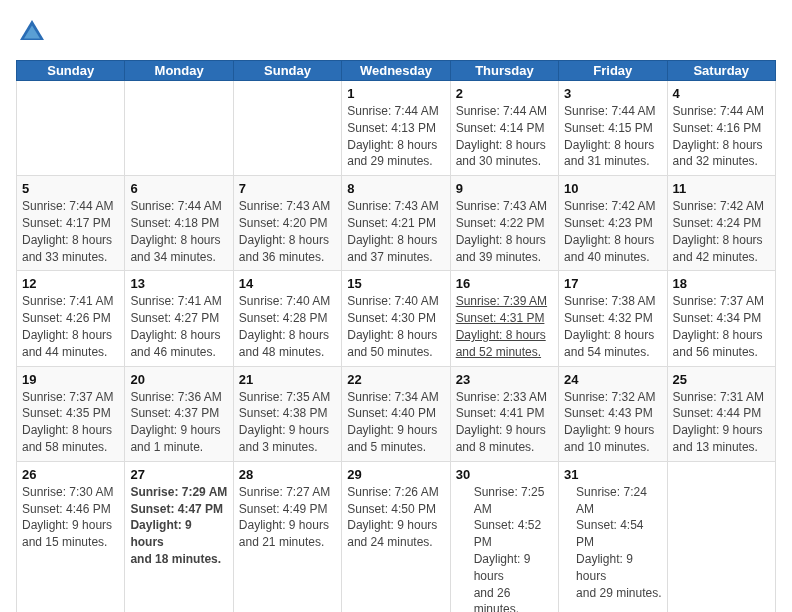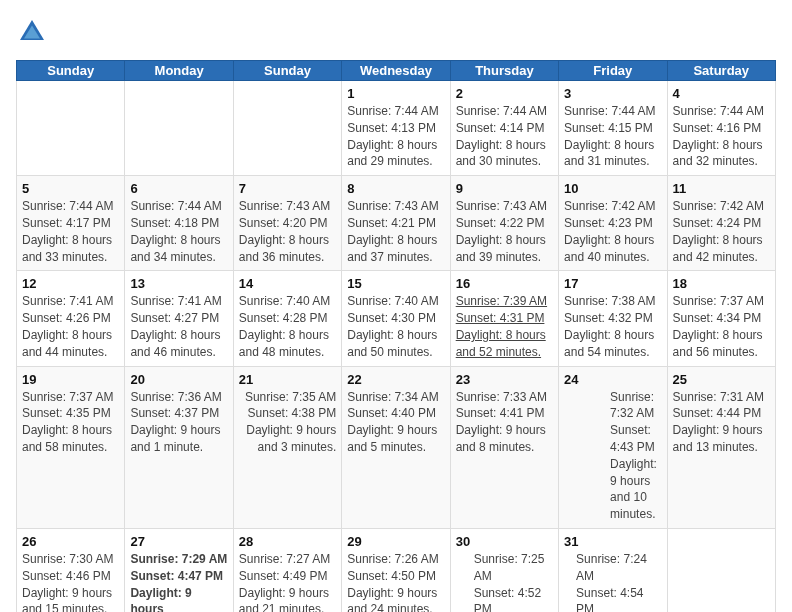--- a/index.html
+++ b/index.html
@@ -273,42 +273,42 @@
         </td>
         <td>
           <div class="day-number">20</div>
           <div class="day-info" style="white-space: pre-line;">Sunrise: 7:36 AM
 Sunset: 4:37 PM
 Daylight: 9 hours
 and 1 minute.</div>
         </td>
         <td>
           <div class="day-number">21</div>
-          <div class="day-info" style="white-space: pre-line; text-align: right;">Sunrise: 7:35 AM
+          <div class="day-info" style="white-space: pre-line;">Sunrise: 7:35 AM
 Sunset: 4:38 PM
 Daylight: 9 hours
 and 3 minutes.</div>
         </td>
         <td>
           <div class="day-number">22</div>
           <div class="day-info" style="white-space: pre-line;">Sunrise: 7:34 AM
 Sunset: 4:40 PM
 Daylight: 9 hours
 and 5 minutes.</div>
         </td>
         <td>
           <div class="day-number">23</div>
-          <div class="day-info" style="white-space: pre-line;">Sunrise: 7:33 AM
+          <div class="day-info" style="white-space: pre-line;">Sunrise: 2:33 AM
 Sunset: 4:41 PM
 Daylight: 9 hours
 and 8 minutes.</div>
         </td>
         <td>
           <div class="day-number">24</div>
-          <div class="day-info" style="white-space: pre-line; margin-left: 46px;">Sunrise: 7:32 AM
+          <div class="day-info" style="white-space: pre-line;">Sunrise: 7:32 AM
 Sunset: 4:43 PM
 Daylight: 9 hours
 and 10 minutes.</div>
         </td>
         <td>
           <div class="day-number">25</div>
           <div class="day-info" style="white-space: pre-line;">Sunrise: 7:31 AM
 Sunset: 4:44 PM
 Daylight: 9 hours
 and 13 minutes.</div>

